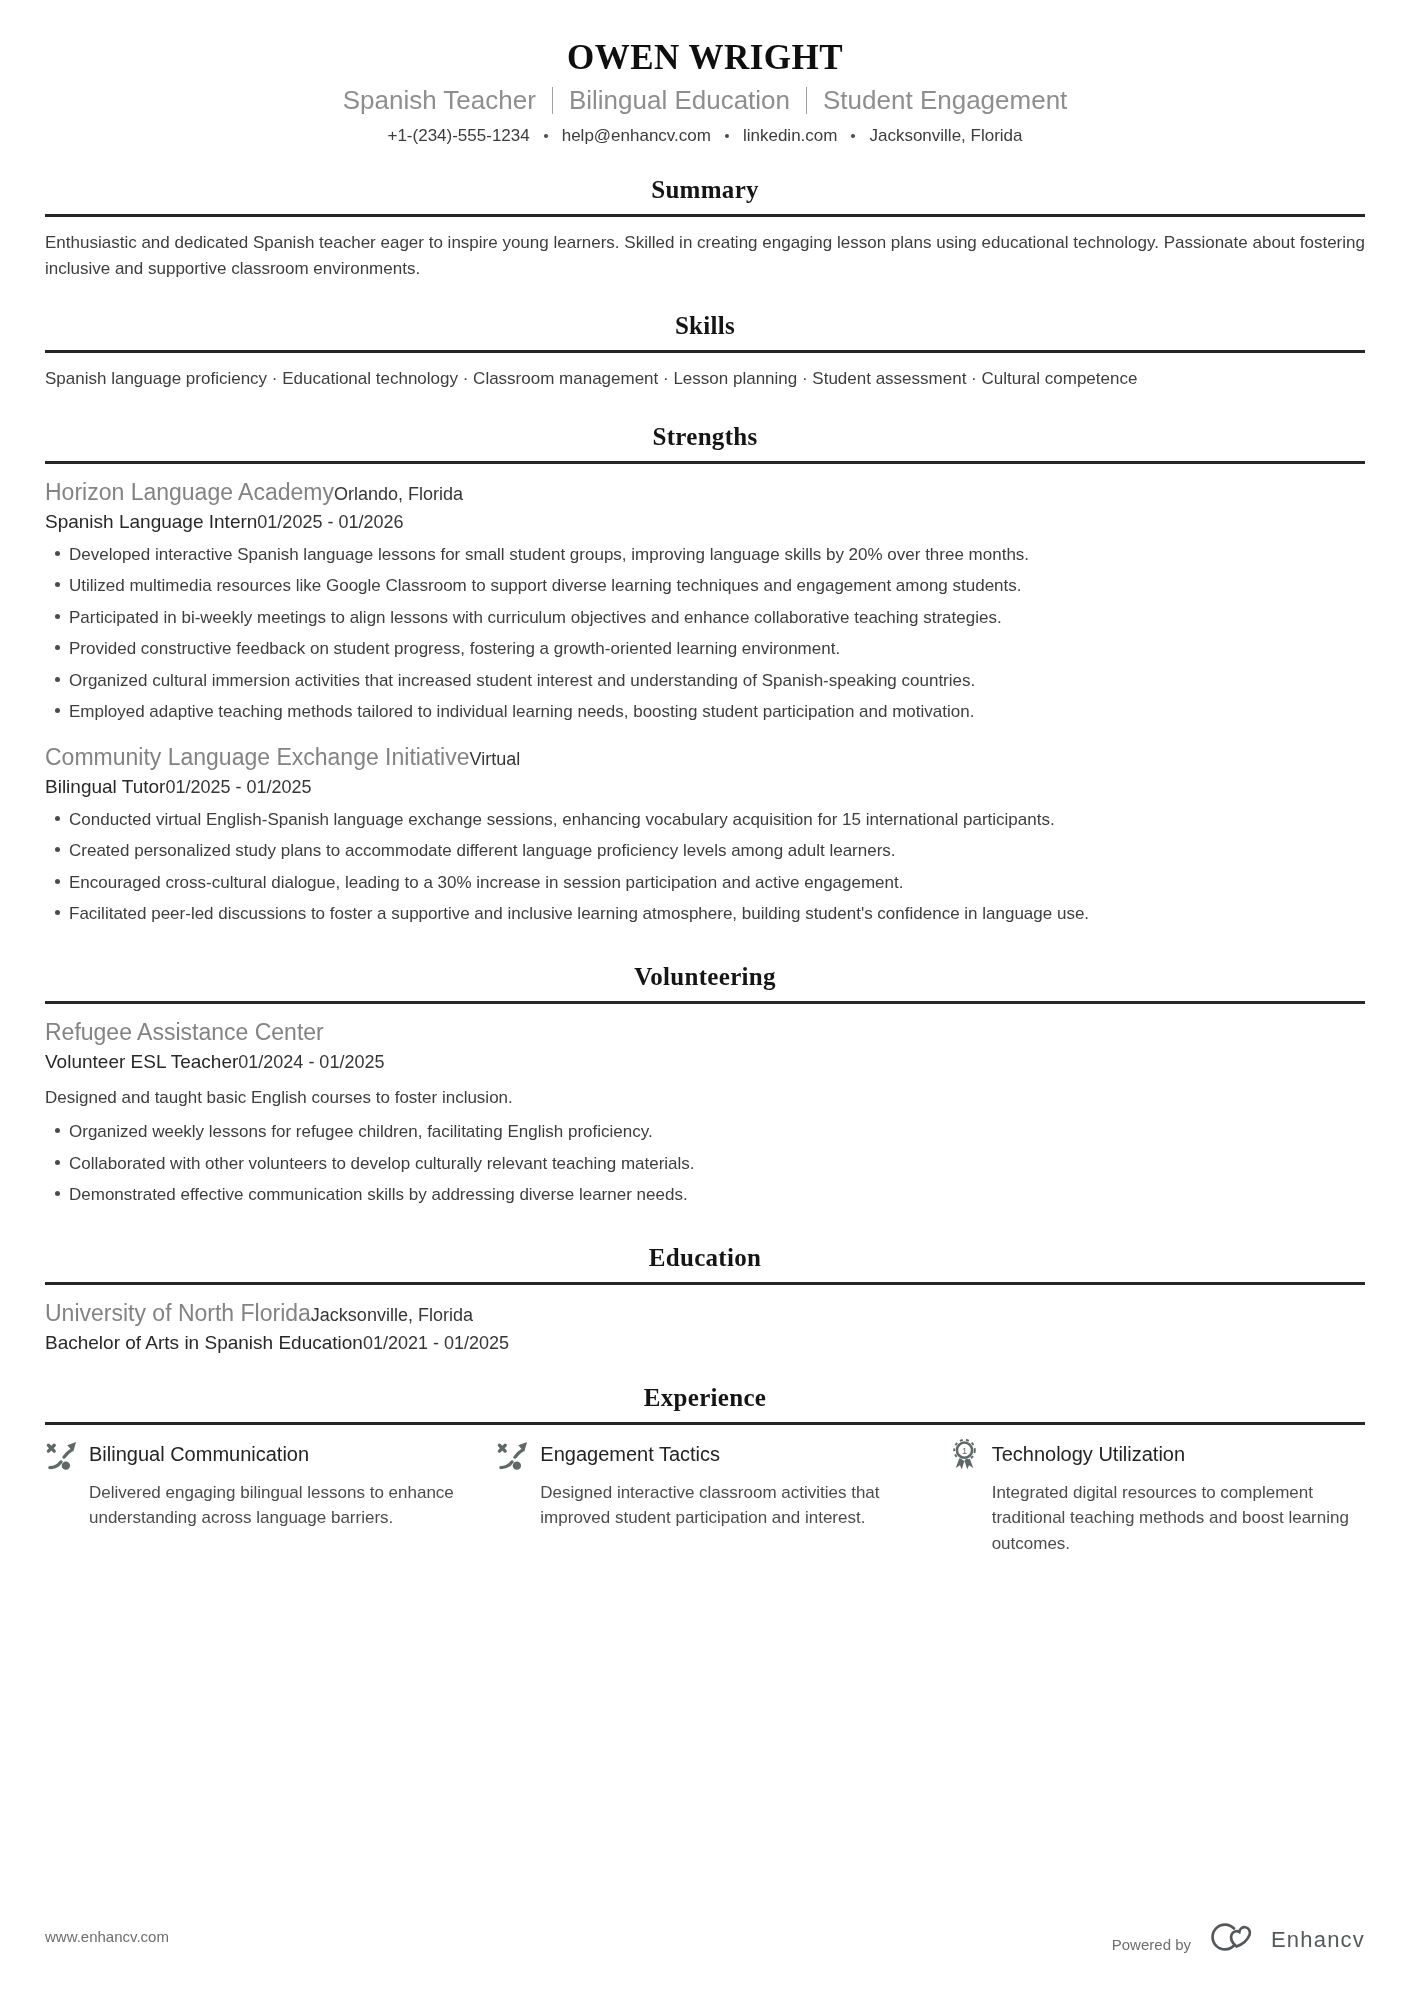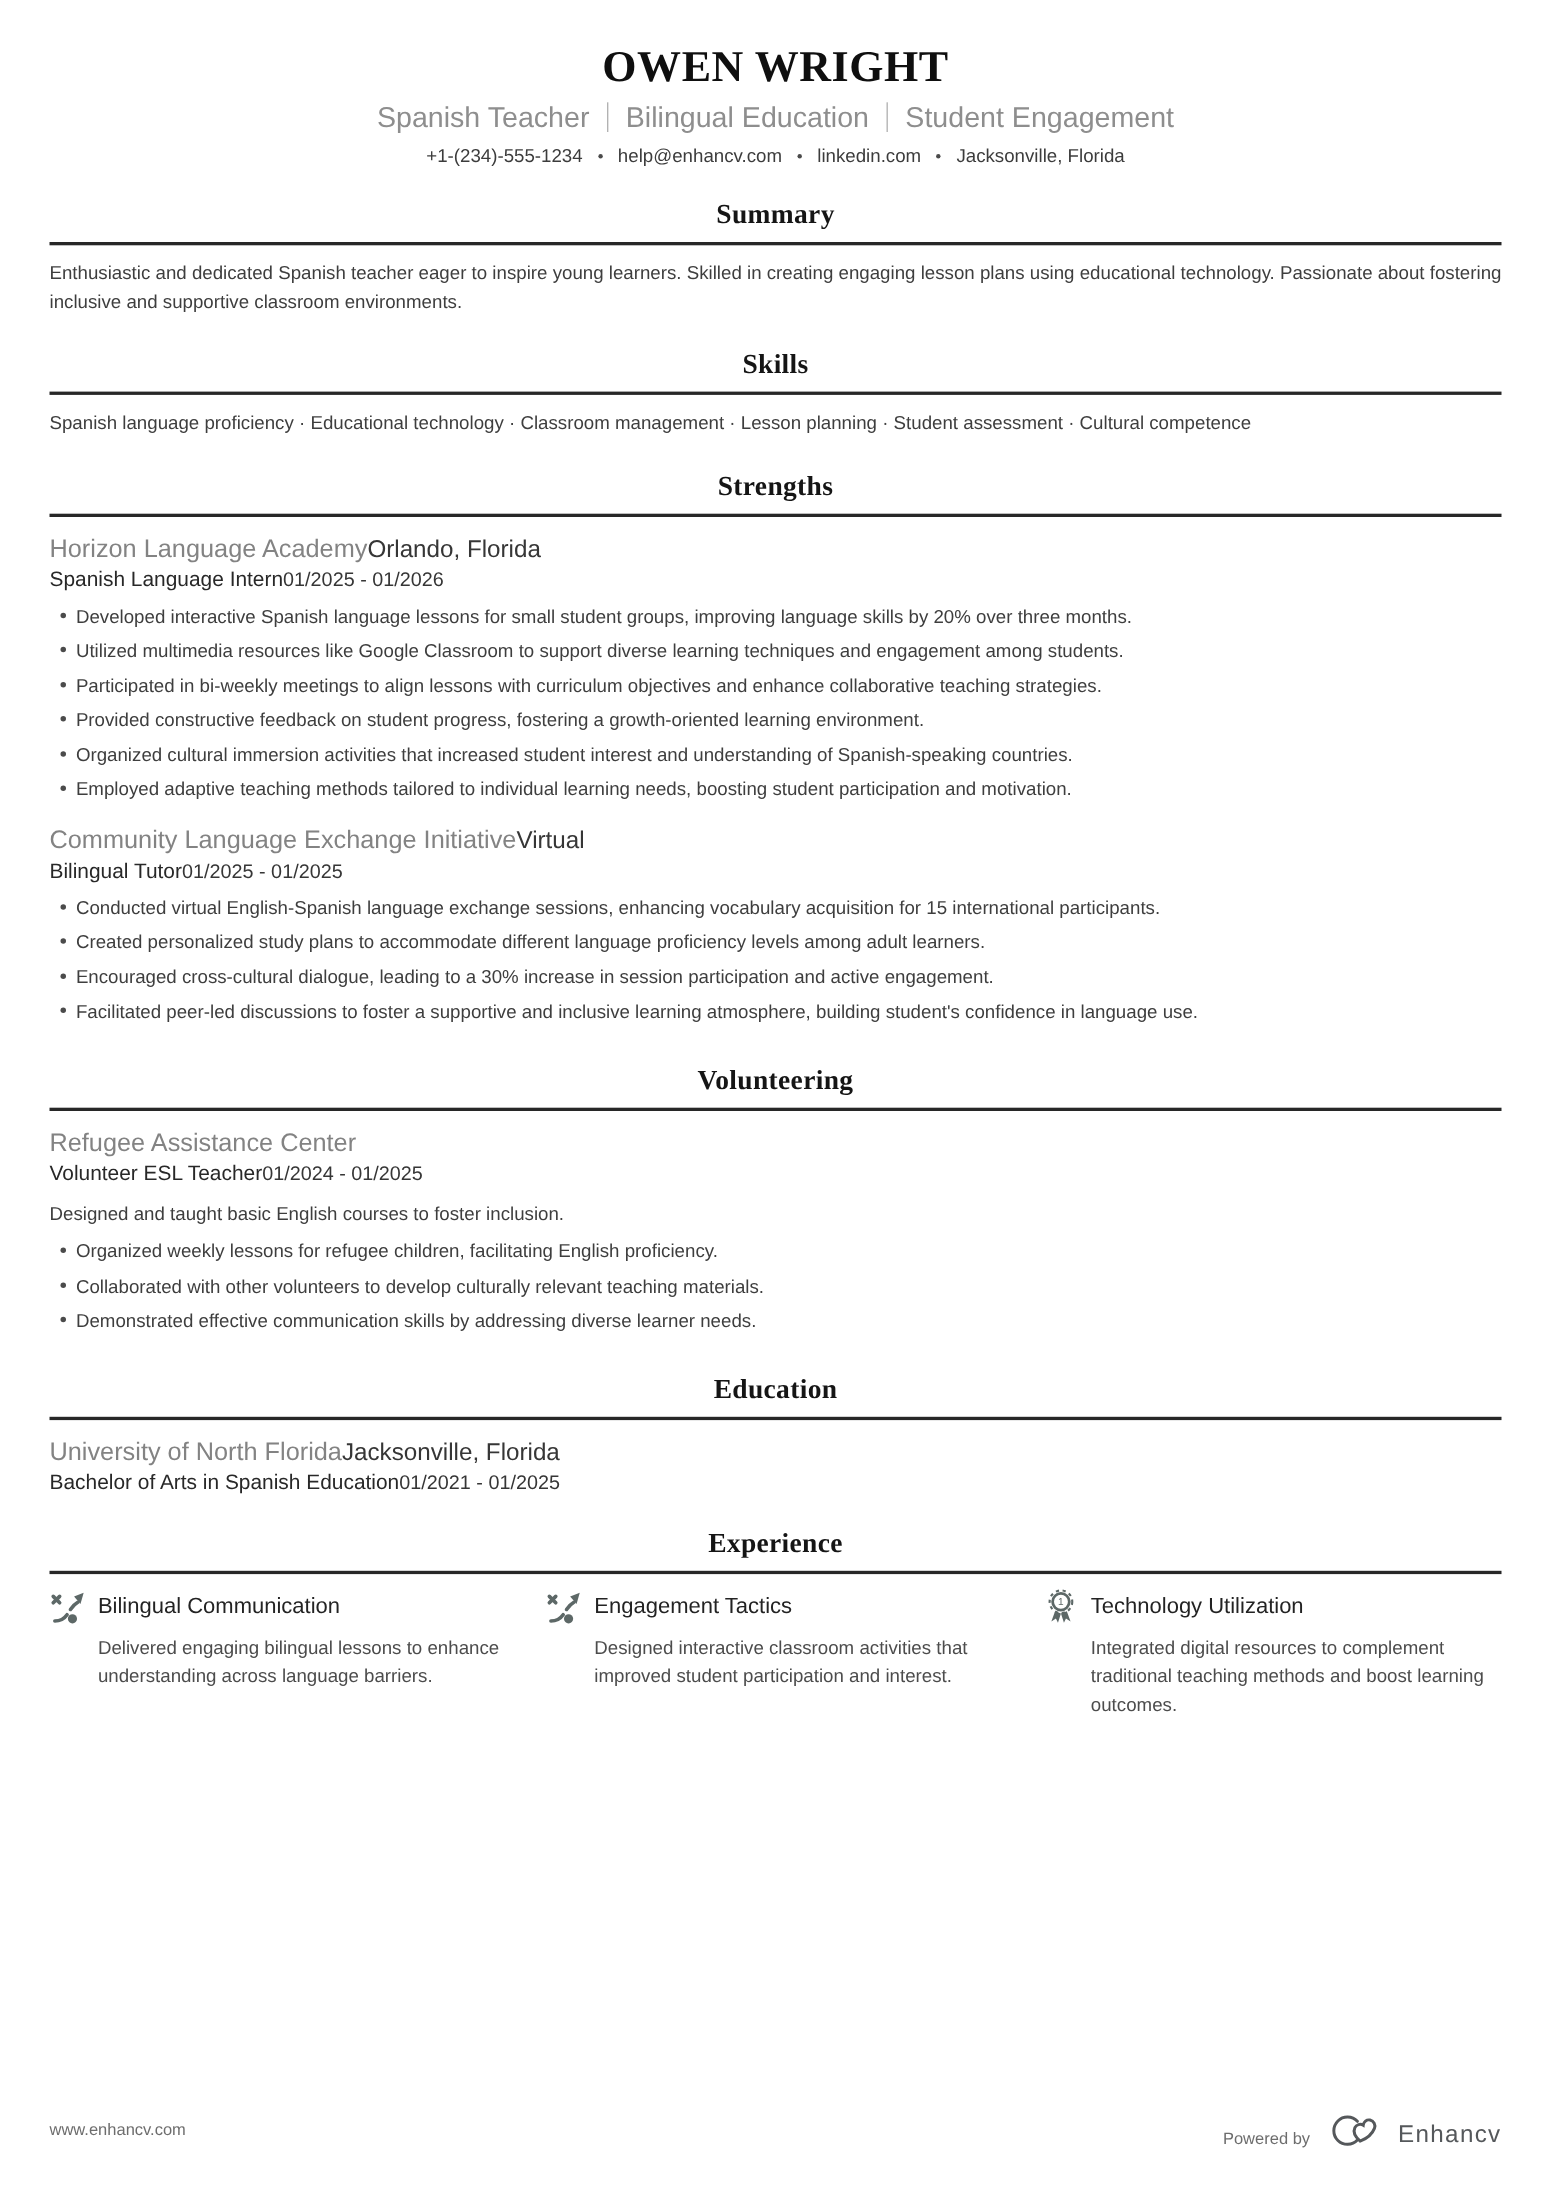--- a/index.html
+++ b/index.html
@@ -13,21 +13,21 @@
     box-sizing: border-box;
     width: 100%; height: 100%;
     padding: 38px 45px 42px;
     display: flex; flex-direction: column;
   }
 
   
   .header { text-align: center; }
   .name {
     font-family: "Liberation Serif", serif;
-    font-size: 40px; font-weight: 700;
+    font-size: 35px; font-weight: 700;
     color: #0f0f0f; letter-spacing: 0.5px; line-height: 1.15;
     margin: 0;
   }
   .subtitle {
     margin-top: 6px;
     display: flex; justify-content: center; align-items: center; gap: 16px;
     font-size: 26px; color: #8e8e8e; line-height: 1.25;
   }
   .subtitle-divider { width: 1px; height: 27px; background: #a0a0a0; }
   .contact {
@@ -45,21 +45,21 @@
     font-size: 25px; font-weight: 700; color: #151515;
     margin: 0 0 10px 0; letter-spacing: 0.3px;
   }
   .rule { height: 3px; background: #272727; margin-bottom: 13px; }
   .body-text { font-size: 17px; line-height: 1.55; color: #3e3e3e; margin: 0; }
 
   
   .entry + .entry { margin-top: 17px; }
   .entry-row { display: flex; align-items: baseline; }
   .company { font-size: 23px; color: #838383; line-height: 1.35; }
-  .place   { font-size: 22px; color: #363636; }
+  .place   { font-size: 18px; color: #363636; }
   .role    { font-size: 19px; color: #282828; margin-top: 3px; }
   .dates   { font-size: 18px; color: #363636; }
   .entry-desc { font-size: 17px; color: #3e3e3e; margin: 12px 0 0 0; line-height: 1.5; }
   ul.bullets { margin: 9px 0 0 0; padding: 0 0 0 24px; list-style: none; }
   ul.bullets li {
     position: relative; font-size: 17px; line-height: 1.5;
     color: #3e3e3e; margin-bottom: 6px;
   }
   ul.bullets li::before {
     content: ""; position: absolute; left: -14px; top: 9px;

